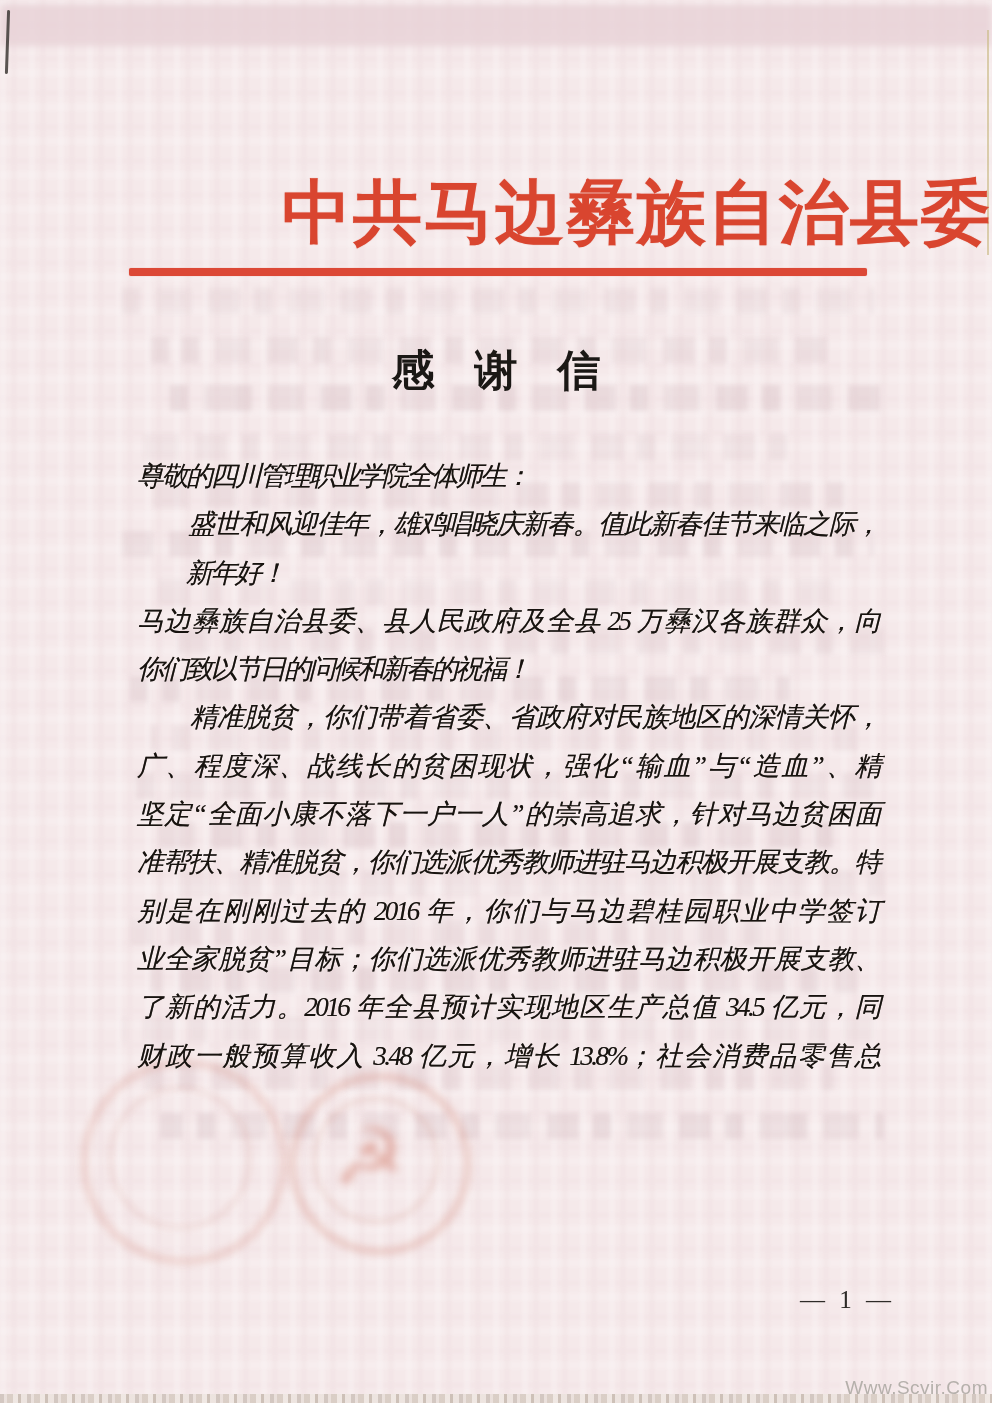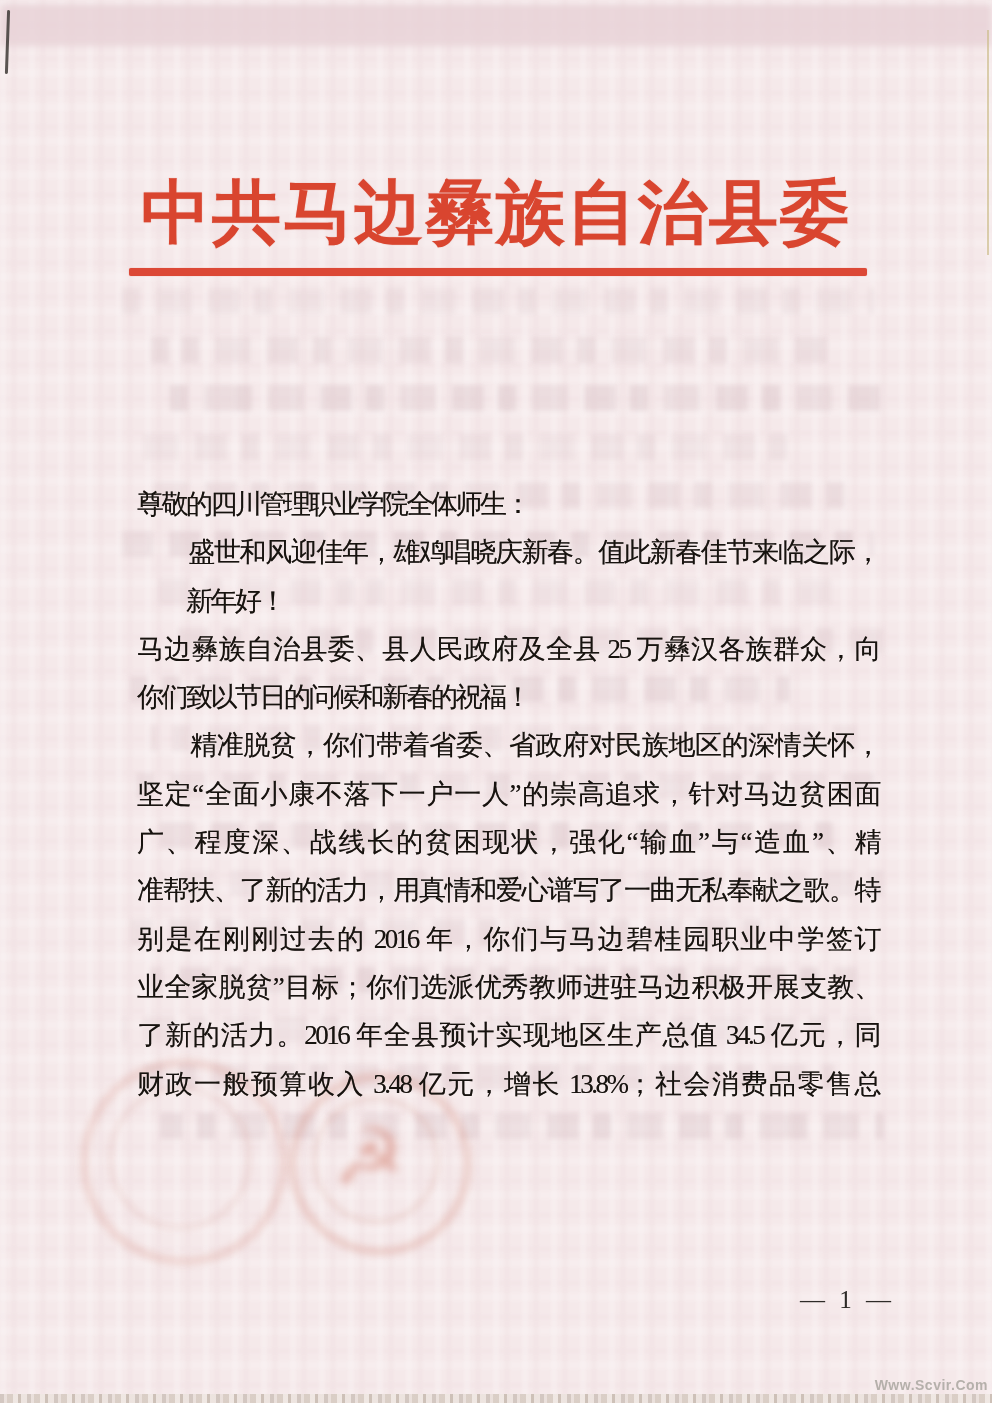--- a/index.html
+++ b/index.html
@@ -36,40 +36,41 @@
   .scratch{
     position:absolute;left:6px;top:10px;width:3px;height:64px;
     background:#3e3a36;border-radius:2px;transform:rotate(2deg);opacity:.85;
   }
   .edge-line{
     position:absolute;left:987px;top:30px;width:2px;height:225px;
     background:#cdbd8d;opacity:.7;
   }
   .letterhead{
     position:absolute;left:0;top:176px;width:100%;
-    text-align:center;color:var(--red);
+    text-align:right;color:var(--red);
     font-size:69px;font-weight:bold;letter-spacing:2px;line-height:1.1;
     text-shadow:0 0 1px rgba(217,69,47,.5);
     white-space:nowrap;
   }
   .red-rule{
     position:absolute;left:129px;top:268px;width:738px;height:8px;
     background:var(--rule-red);border-radius:2px;
     box-shadow:0 0 1px rgba(220,72,54,.6);
   }
   .doc-title{
     position:absolute;left:0;top:342px;width:100%;
     text-align:center;color:#1b1815;
     font-size:43px;font-weight:bold;letter-spacing:40px;text-indent:40px;
     white-space:nowrap;
   }
   .letter-body{
-    position:absolute;left:137px;top:480px;width:742px;
+    position:absolute;left:137px;top:452px;width:742px;
     color:var(--ink);font-size:27px;letter-spacing:-2.5px;
     text-shadow:0 0 .6px rgba(20,15,10,.55);
+    font-style:italic;
   }
   .line{height:48.3px;line-height:48.3px;white-space:nowrap;}
   .line.just{white-space:normal;text-align:justify;text-align-last:justify;}
   .ghost{
     position:absolute;height:26px;pointer-events:none;opacity:.5;
     background:repeating-linear-gradient(90deg,
       rgba(203,176,182,.55) 0 18px, rgba(245,233,234,0) 18px 34px,
       rgba(203,176,182,.4) 34px 70px, rgba(245,233,234,0) 70px 86px,
       rgba(203,176,182,.5) 86px 118px, rgba(245,233,234,0) 118px 132px);
     filter:blur(2.5px);
@@ -79,21 +80,21 @@
     position:absolute;color:rgba(203,105,85,.45);filter:blur(4px);
     font-size:80px;line-height:1;pointer-events:none;
     font-family:"DejaVu Sans","Liberation Sans",sans-serif;
   }
   .page-number{
     position:absolute;left:800px;top:1286px;
     font-size:25px;color:#2e2b28;letter-spacing:4px;white-space:nowrap;
   }
   .watermark{
     position:absolute;right:4px;top:1377px;
-    font-size:14px;font-weight:bold;color:var(--wm);letter-spacing:.5px;
+    font-size:19px;font-weight:normal;color:var(--wm);letter-spacing:.5px;
     font-family:"Liberation Sans","DejaVu Sans",sans-serif;
   }
 </style>
 </head>
 <body>
 
 <div class="page">
 
   <div class="mottle"></div>
   <div class="top-band"></div>
@@ -123,31 +124,32 @@
       <div class="seal-ring" style="left: 108px; top: 1086px; width: 134px; height: 134px; border: 5px solid rgba(203, 118, 100, 0.13);"></div>
       <div class="seal-ring" style="left: 288px; top: 1072px; width: 166px; height: 166px; border: 9px solid rgba(203, 118, 100, 0.22);"></div>
       <div class="seal-ring" style="left: 312px; top: 1096px; width: 118px; height: 118px; border: 5px solid rgba(203, 118, 100, 0.15);"></div>
       <div class="seal-emblem" style="left: 333px; top: 1118px;">☭</div>
     </div>
 
   <div class="letterhead">中共马边彝族自治县委</div>
 
   <div class="red-rule"></div>
 
+  <div class="doc-title">感谢信</div>
 
   <div class="letter-body" id="letter-body">
       <div class="line">尊敬的四川管理职业学院全体师生：</div>
       <div class="line just">　　盛世和风迎佳年，雄鸡唱晓庆新春。值此新春佳节来临之际，</div>
       <div class="line">　　新年好！</div>
       <div class="line just">马边彝族自治县委、县人民政府及全县 25 万彝汉各族群众，向</div>
       <div class="line">你们致以节日的问候和新春的祝福！</div>
       <div class="line just">　　精准脱贫，你们带着省委、省政府对民族地区的深情关怀，</div>
+      <div class="line just">广、程度深、战线长的贫困现状，强化“输血”与“造血”、精</div>
       <div class="line just">坚定“全面小康不落下一户一人”的崇高追求，针对马边贫困面</div>
-      <div class="line just">广、程度深、战线长的贫困现状，强化“输血”与“造血”、精</div>
-      <div class="line just">准帮扶、了新的活力，用真情和爱心谱写了一曲无私奉献之歌。特</div>
+      <div class="line just">准帮扶、精准脱贫，你们选派优秀教师进驻马边积极开展支教。特</div>
       <div class="line just">别是在刚刚过去的 2016 年，你们与马边碧桂园职业中学签订</div>
       <div class="line just">业全家脱贫”目标；你们选派优秀教师进驻马边积极开展支教、</div>
       <div class="line just">了新的活力。2016 年全县预计实现地区生产总值 34.5 亿元，同</div>
       <div class="line just">财政一般预算收入 3.48 亿元，增长 13.8%；社会消费品零售总</div>
     </div>
 
   <div class="page-number">— 1 —</div>
 
   <div class="watermark">Www.Scvir.Com</div>
 

